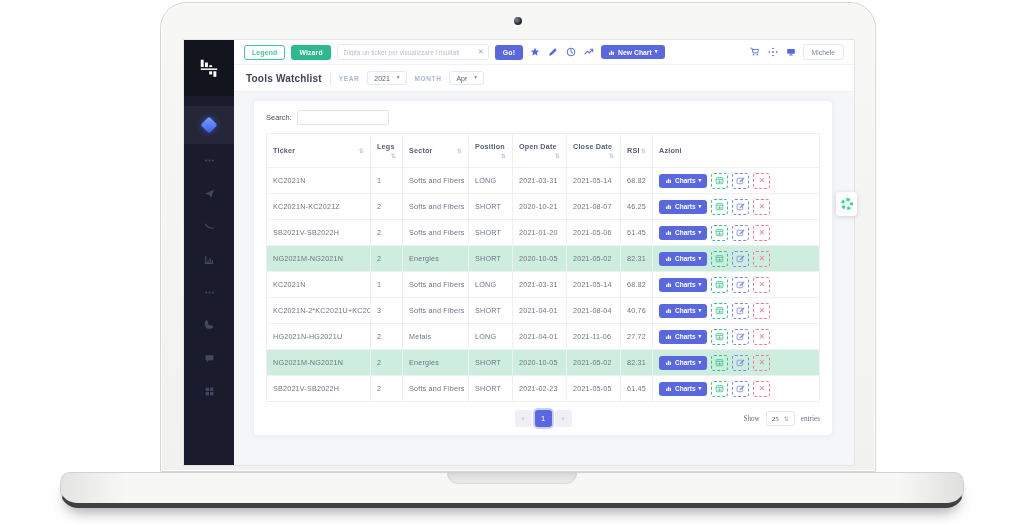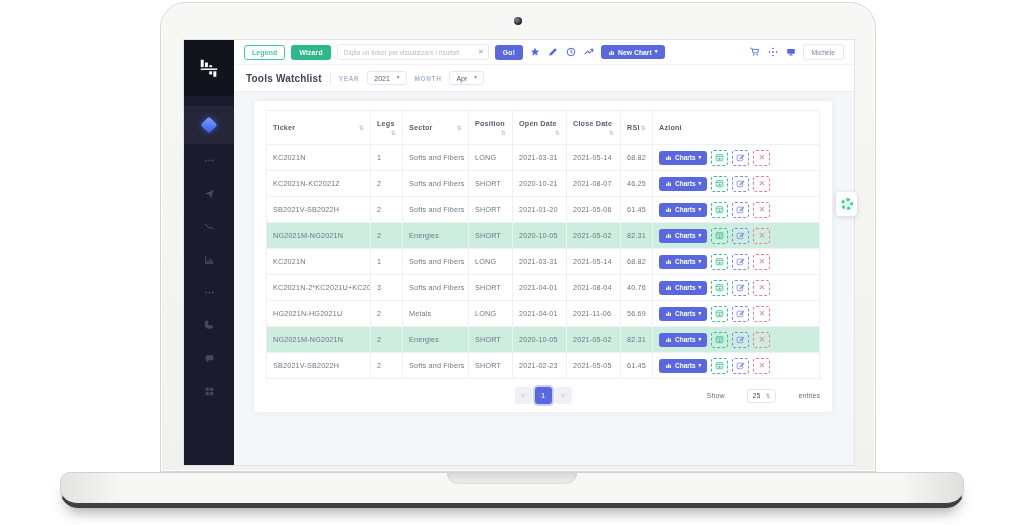--- a/index.html
+++ b/index.html
@@ -98,22 +98,22 @@
   .btn-sq svg { width:9px; height:9px; }
   .btn-sq.green { border-color:#35c08e; color:#35c08e; }
   .btn-sq.blue { border-color:#7b89ee; color:#7b89ee; }
   .btn-sq.red { border-color:#f37b90; color:#f37b90; font-size:8px; }
 
   .card-footer { display:grid; grid-template-columns:1fr auto 1fr; align-items:center; margin-top:8px; }
   .pagination { grid-column:2; display:flex; gap:3px; }
   .page-btn { min-width:17px; height:17px; border:none; border-radius:3px; display:grid;
     place-items:center; font-size:7.5px; cursor:pointer; background:#eef0f6; color:#a7aec0; }
   .page-btn.active { background:#5a68e0; color:#fff; box-shadow:0 0 0 2px #ccd1f8; }
-  .entries { grid-column:3; justify-self:end; display:flex; align-items:center; gap:22px;
-    font-size:7.2px; color:#6a7186; }
+  .entries { grid-column:3; justify-self:end; display:flex; align-items:center; gap:6px;
+    font-size:7.2px; color:#6a7186;font-family:Liberation Serif, serif; }
   .entries-select { display:flex; align-items:center; gap:5px; border:1px solid #e2e6ef;
     border-radius:3px; padding:2.5px 5px; font-size:7px; color:#4a5064; background:#fff; cursor:pointer; }
   .updown { color:#9aa1b5; font-size:6px; }
 
   
   .help-fab { position:absolute; left:836px; top:192px; width:21px; height:24px;
     background:#fff; border-radius:4px; box-shadow:0 1px 5px rgba(0,0,0,.15);
     display:grid; place-items:center; z-index:5; cursor:pointer; }
   .donut { width:12px; height:12px; border-radius:50%; border:3.2px dotted #3bcf94;
     background:#e7fbf2; }
@@ -272,20 +272,24 @@
             </span>
             <span class="mini-label">MONTH</span>
             <span class="mini-select">
               <span>Apr</span>
               <span class="caret">▾</span>
             </span>
           </div>
 
           <div class="content">
             <div class="card">
+              <div class="search-row">
+                <span>Search:</span>
+                <input class="table-search" style="">
+              </div>
 
               <table>
                 <colgroup>
                   <col style="width:104px">
                     <col style="width:32px">
                     <col style="width:66px">
                     <col style="width:44px">
                   <col style="width:54px">
                     <col style="width:54px">
                     <col style="width:32px">
@@ -544,21 +548,21 @@
       </span>
     </td>
   </tr>
                     <tr>
     <td>HG2021N-HG2021U</td>
     <td>2</td>
     <td>Metals</td>
     <td>LONG</td>
     <td>2021-04-01</td>
     <td>2021-11-06</td>
-    <td>56.69</td>
+    <td>27.72</td>
     <td class="actions">
       <span class="actions-wrap">
         <button class="btn-charts">
           <svg viewBox="0 0 10 10" fill="#fff">
                               <path d="M1.5 8.5V5h1.8v3.5zM4.1 8.5v-6h1.8v6zM6.7 8.5V4h1.8v4.5z"></path>
                             </svg>
           <span>Charts</span>
           <span class="caret">▾</span>
         </button>
         <button class="btn-sq green">

